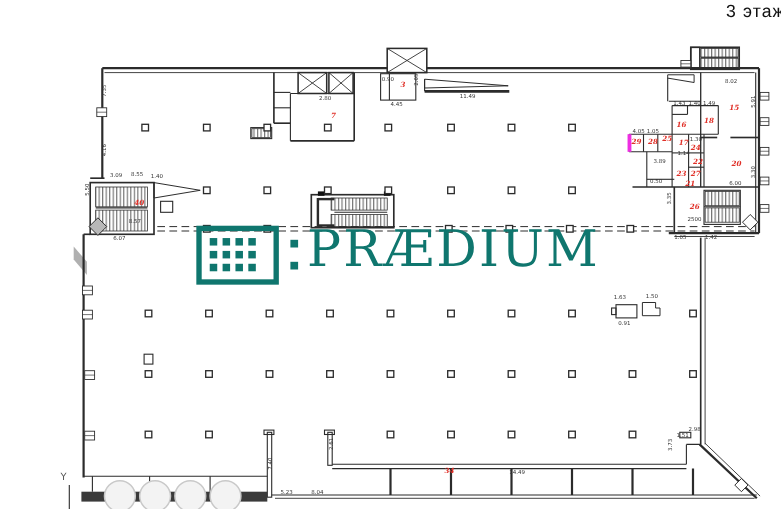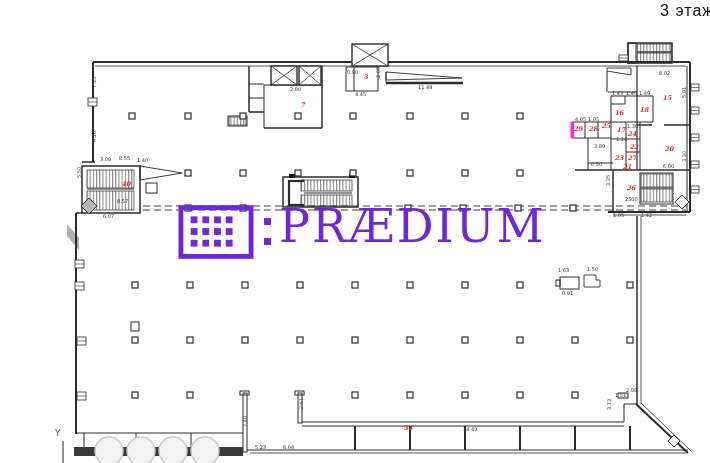--- a/index.html
+++ b/index.html
@@ -310,21 +310,21 @@
         <text x="463" y="431" fill="#333" font-size="5" font-family="&quot;DejaVu Sans&quot;,sans-serif">14.49</text>
         <text x="615" y="397" fill="#333" font-size="5" font-family="&quot;DejaVu Sans&quot;,sans-serif">1.51</text>
         <text x="626" y="392" fill="#333" font-size="5" font-family="&quot;DejaVu Sans&quot;,sans-serif">2.98</text>
         <text x="611" y="410" fill="#333" font-size="5" font-family="&quot;DejaVu Sans&quot;,sans-serif" transform="rotate(-90 611 410)">3.73</text>
       </g>
       <g>
         <text x="55" y="436" fill="#555" font-size="9" font-family="&quot;DejaVu Sans&quot;,sans-serif">Y</text>
       </g>
     </svg>
 
-  <div id="watermark" style="color: #6d28d9;">
+  <div id="watermark" style="color: #0f766e;">
     <svg id="wm-logo" width="76" height="56" viewBox="0 0 78 56">
       <rect x="3" y="3" width="72" height="50" fill="none" stroke="currentColor" stroke-width="5"></rect>
       <g fill="currentColor">
         <rect x="13" y="12" width="7" height="7"></rect>
           <rect x="25" y="12" width="7" height="7"></rect>
         <rect x="37" y="12" width="7" height="7"></rect>
           <rect x="49" y="12" width="7" height="7"></rect>
         <rect x="13" y="24" width="7" height="7"></rect>
           <rect x="25" y="24" width="7" height="7"></rect>
         <rect x="37" y="24" width="7" height="7"></rect>

